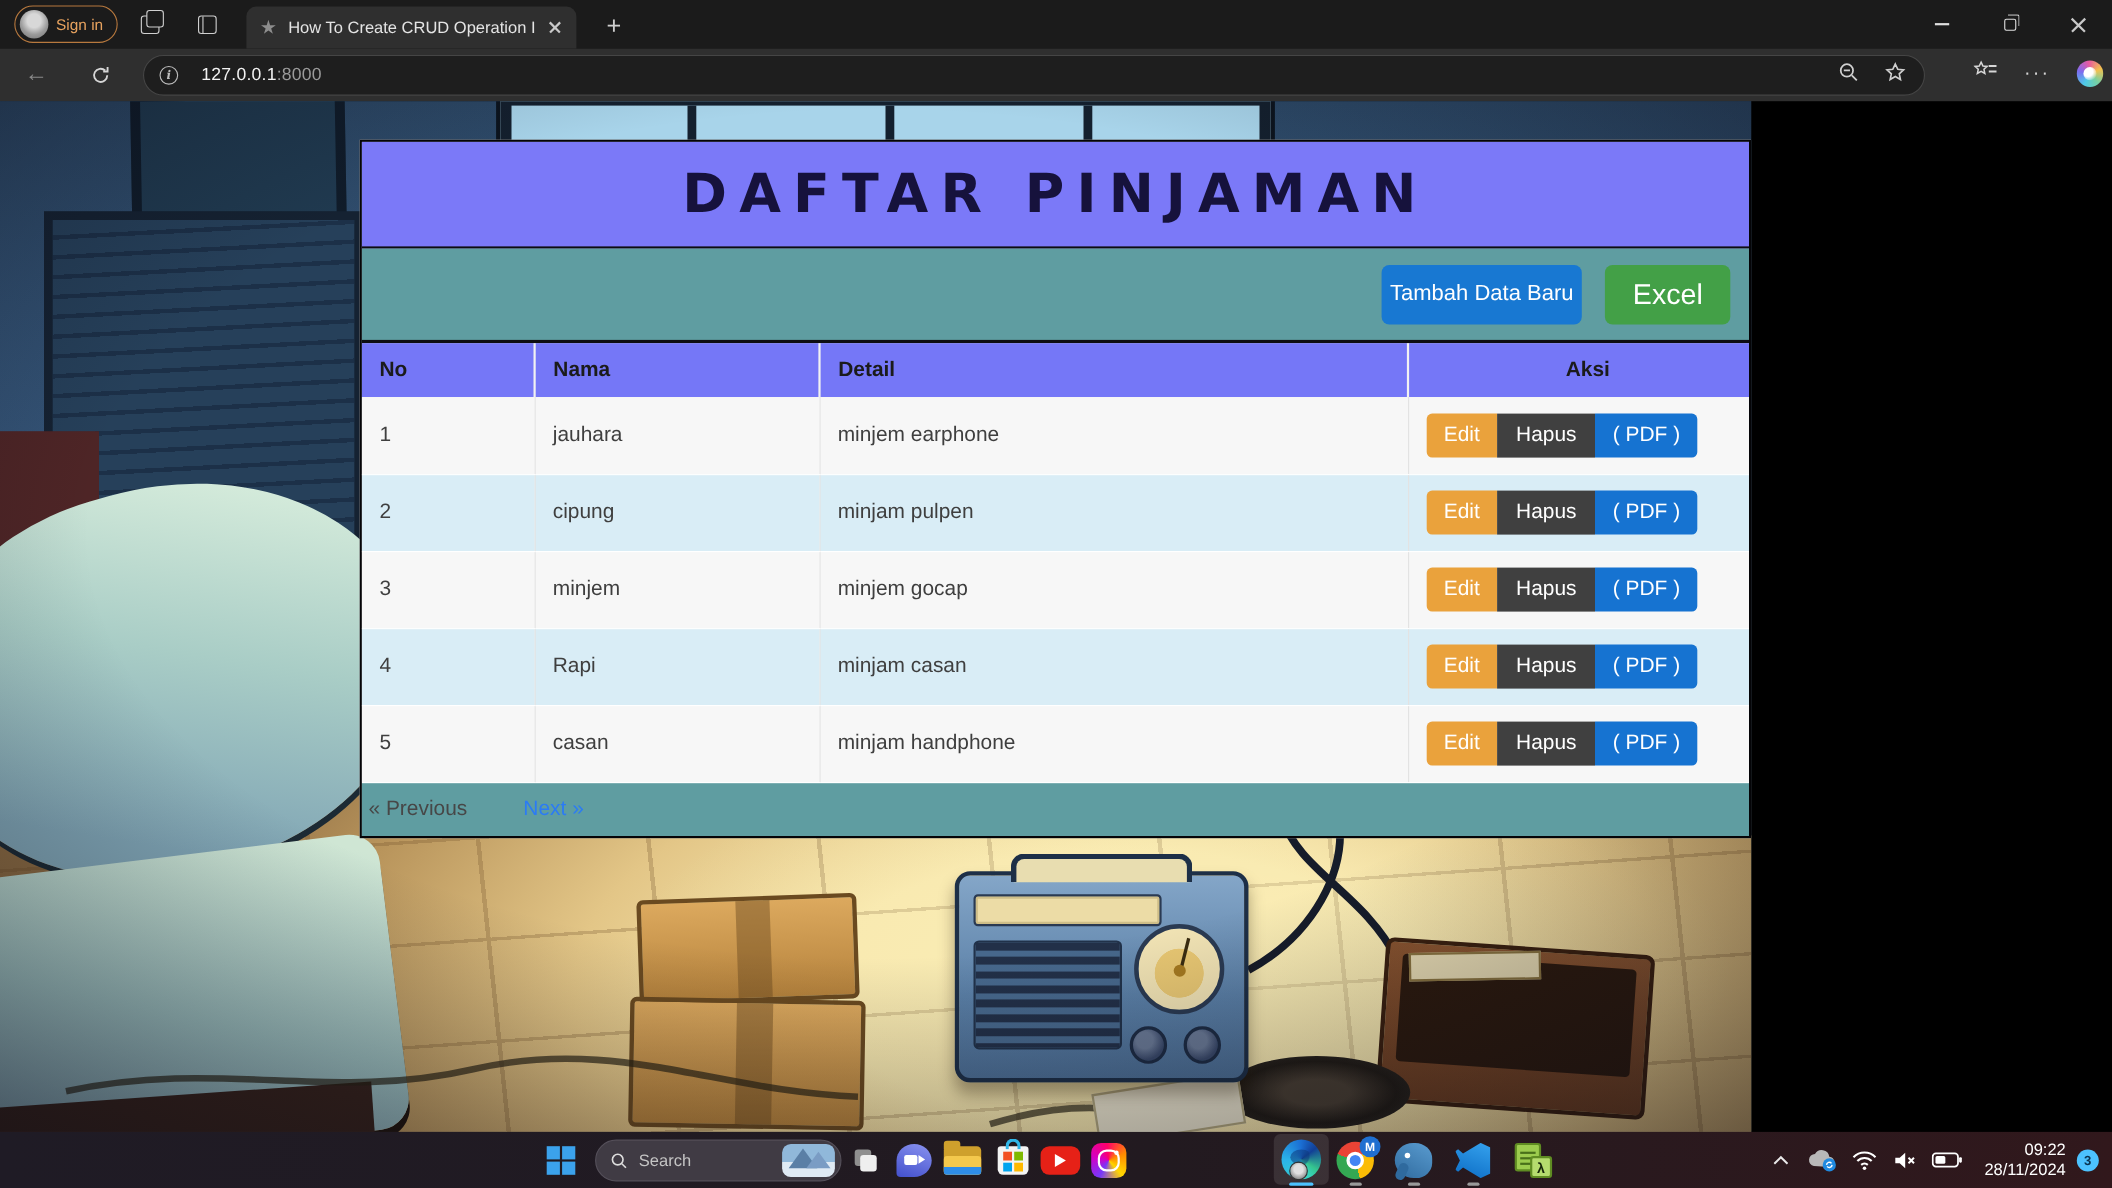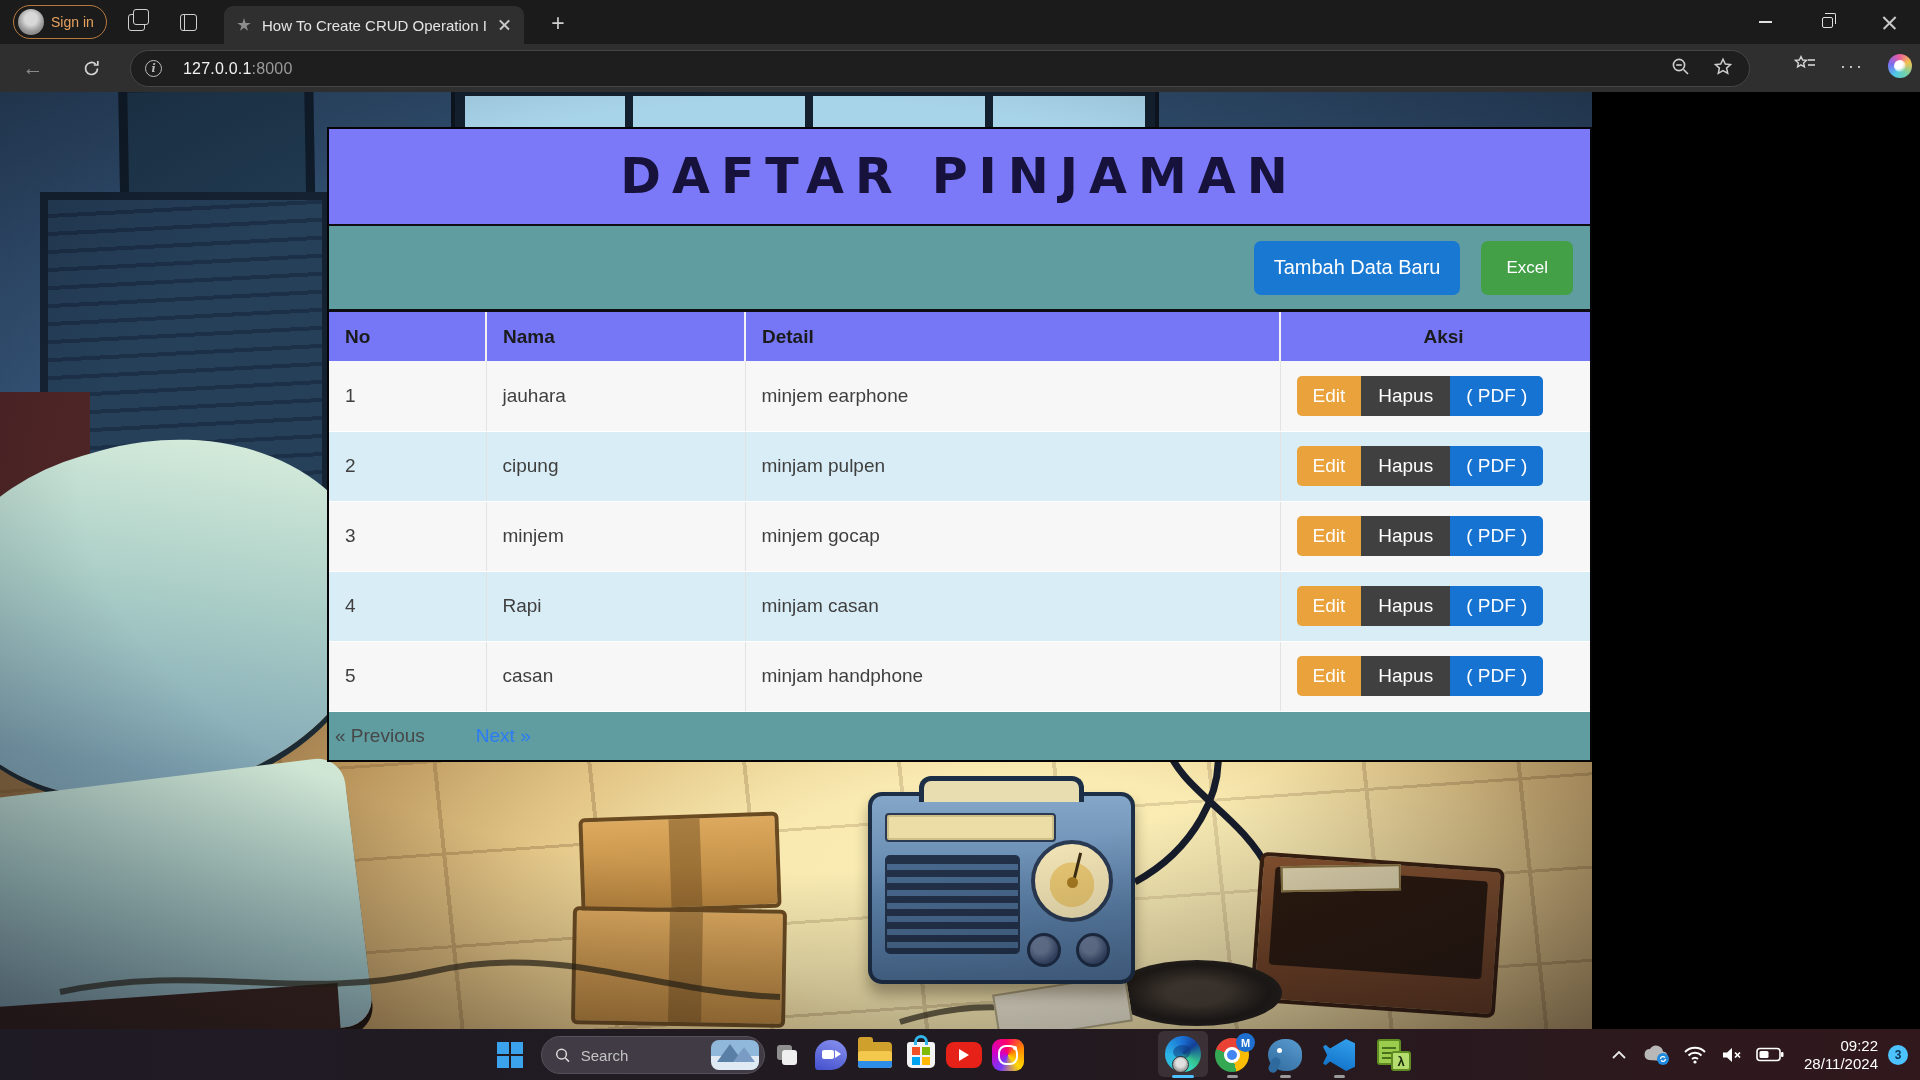--- a/index.html
+++ b/index.html
@@ -145,22 +145,22 @@
   
   .card { position:absolute; left:327px; top:35px; width:1265px; height:635px; background:#fff;
           border:2px solid #050508; display:flex; flex-direction:column; }
   .card-header { height:97px; background:#7b79f8; border-bottom:2px solid #0d0d12;
                  display:flex; align-items:center; justify-content:center; }
   .card-title { font-family:"DejaVu Sans", sans-serif; font-size:49px; font-weight:600; letter-spacing:11px;
                 color:#16123c; }
   .card-toolbar { height:86px; background:#5f9da1; border-bottom:3px solid #0d0d12;
                   display:flex; align-items:center; justify-content:flex-end; gap:21px; padding-right:17px; }
   .btn { border:none; color:#fff; cursor:pointer; font-family:"Liberation Sans", sans-serif; }
-  .btn-add { background:#1878d2; font-size:20px; height:54px; padding:0 20px; border-radius:7px; }
-  .btn-excel { background:#43a047; font-size:17px; height:54px; padding:0 25px; border-radius:7px; }
+  .btn-add { background:#1878d2; font-size:20px; height:54px; padding:0 8px; border-radius:7px; }
+  .btn-excel { background:#43a047; font-size:26px; height:54px; padding:0 25px; border-radius:7px; }
   table.data { border-collapse:collapse; table-layout:fixed; width:100%; }
   table.data col.c-no{width:157px;} table.data col.c-nama{width:259px;}
   table.data col.c-detail{width:535px;} table.data col.c-aksi{width:310px;}
   .data thead th { height:49px; background:#7577f7; text-align:left; padding-left:16px; font-size:19px;
                    color:#1b1b1b; border-right:2px solid #f2f2f2; }
   .data thead th:last-child { border-right:none;text-align:center; }
   .data tbody td { height:70px; font-size:19px; color:#3f3f3f; padding-left:16px;
                    border-right:1px solid #e3e3e3; border-bottom:1px solid #fff; }
   .data tbody td:last-child { border-right:none; }
   .data tr.odd td { background:#f7f7f7; }

